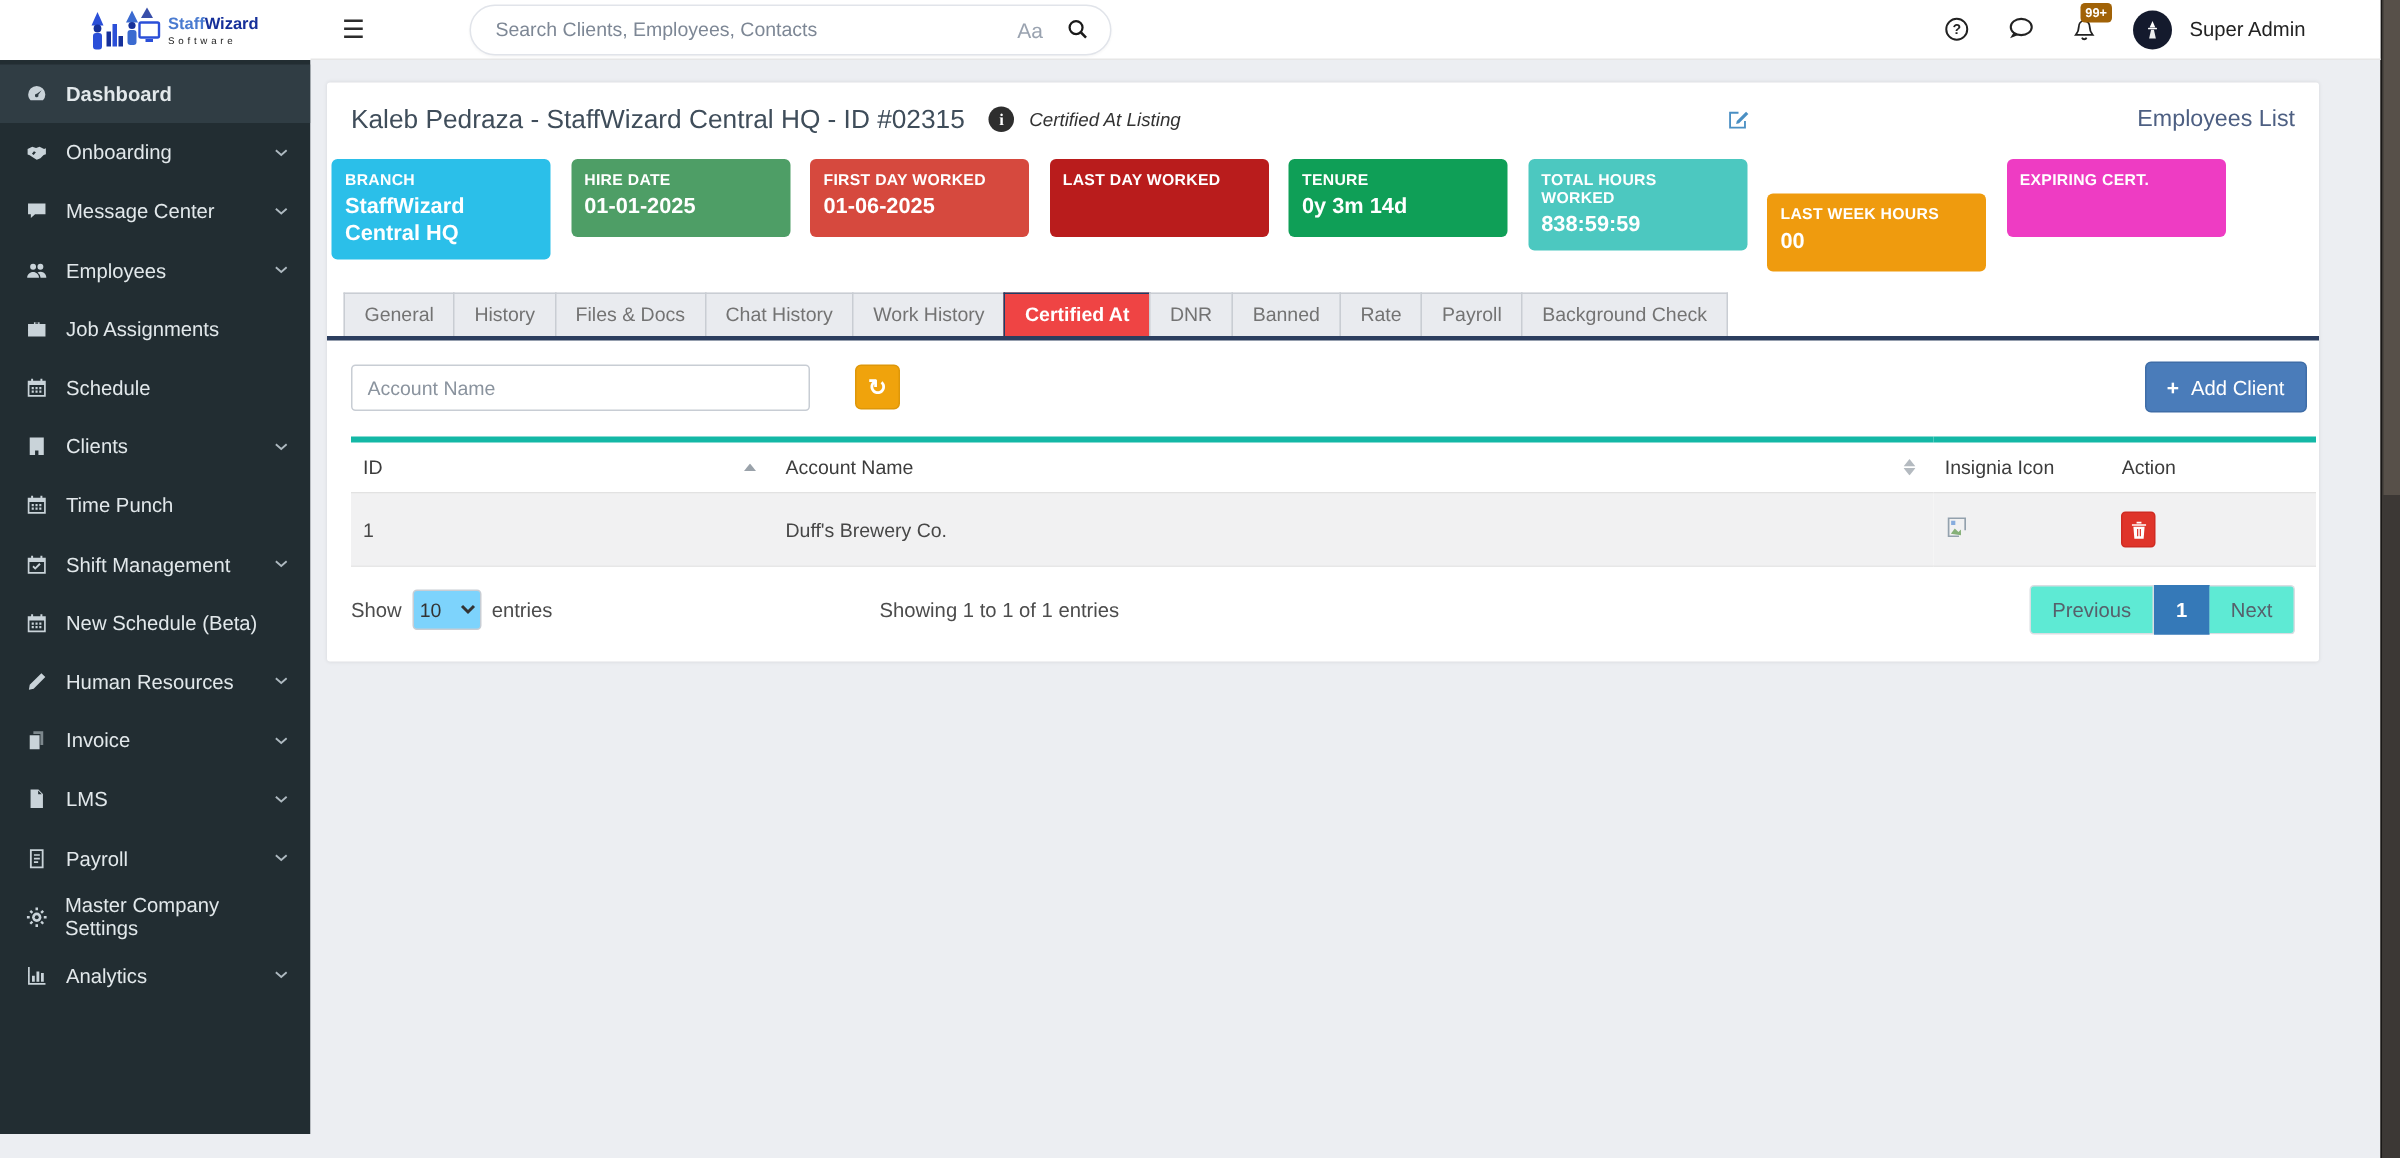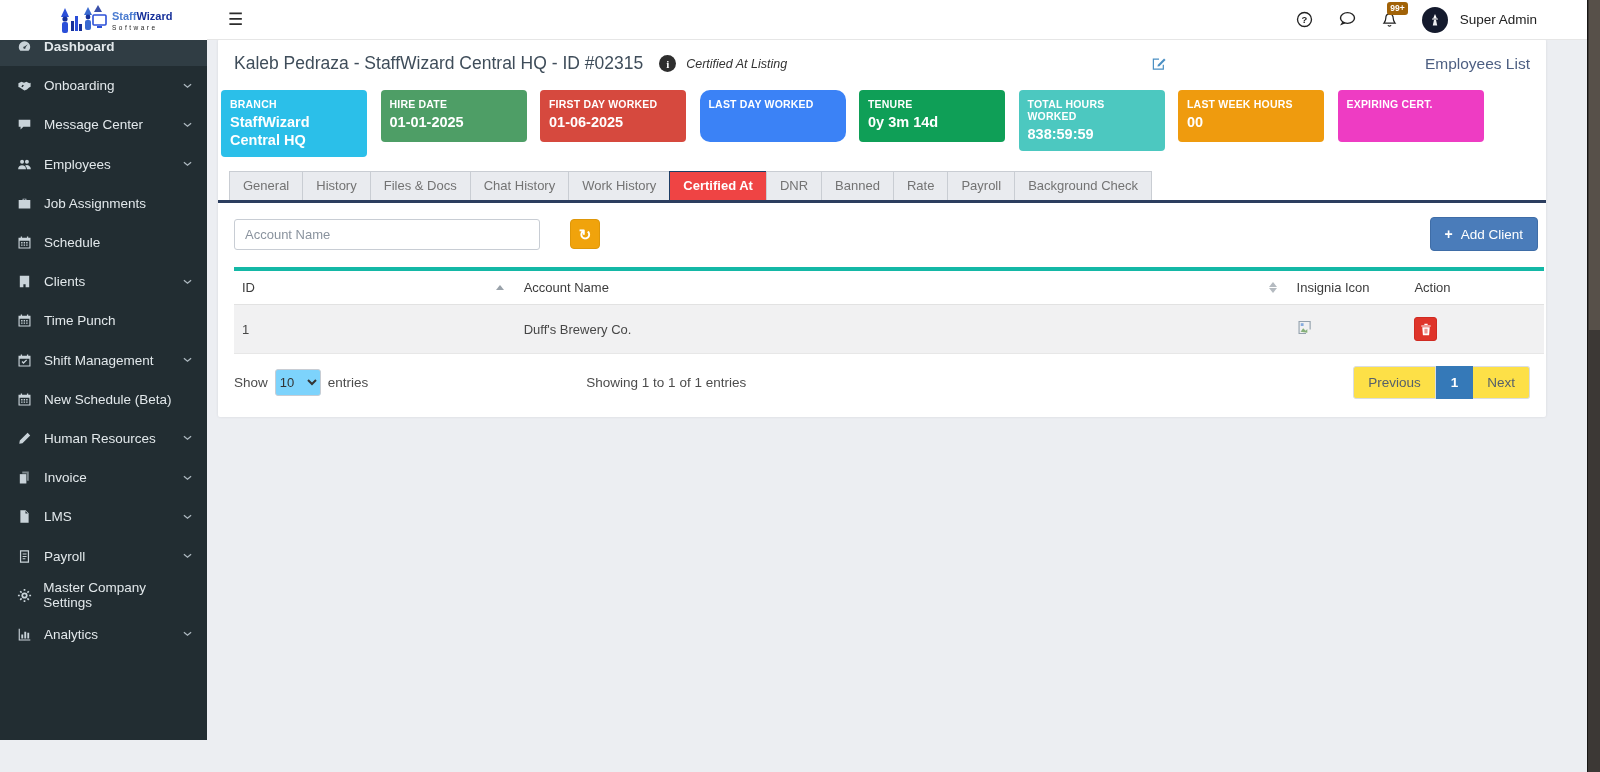--- a/index.html
+++ b/index.html
@@ -19,21 +19,21 @@
   .search-input::placeholder { color:#7d8795; }
   .aa-toggle { color:#9aa3b0; font-size:14px; margin-right:16px; cursor:pointer; }
   .search-btn { background:none; border:none; cursor:pointer; display:flex; align-items:center; }
   .top-right { margin-left:auto; display:flex; align-items:center; padding-right:50px; gap:24px; }
   .icon-btn { background:none; border:none; cursor:pointer; position:relative; display:flex; align-items:center; }
   .badge { position:absolute; top:-9px; left:6px; background:#a16207; color:#fff; font-size:8.5px; font-weight:bold; padding:1.5px 3.5px; border-radius:3px; }
   .avatar { width:26px; height:26px; border-radius:50%; background:#141a2d; display:flex; align-items:center; justify-content:center; cursor:pointer; }
   .user-name { font-size:13.5px; color:#222; margin-left:-12px; cursor:pointer; }
 
   
-  .app-row { position:absolute; top:24px; left:0; width:1587px; display:flex; }
+  .app-row { position:absolute; top:40px; left:0; width:1587px; display:flex; }
   .sidebar { width:207px; height:716px; background:#222d32; padding-top:3px; flex:0 0 auto; }
   .side-item { height:39.2px; display:flex; align-items:center; gap:11px; padding:0 15px 0 17px; color:#e2e8eb; font-size:13.5px; cursor:pointer; }
   .side-item.active { background:#303d44; font-weight:bold; }
   .s-icon { width:16px; height:16px; color:#c9d3d9; display:flex; align-items:center; }
   .s-icon svg { width:15px; height:15px; }
   .chev { margin-left:auto; display:flex; }
 
   .main { flex:1; height:732px; background:#eceef2; padding:15px 41px 0 11px; }
   .content-card { background:#fff; border-radius:2px; box-shadow:0 0 3px rgba(0,0,0,.09); padding-bottom:14px; }
 
@@ -71,21 +71,21 @@
   .th-inner { display:flex; align-items:center; }
   .sort-ic { margin-left:auto; display:flex; flex-direction:column; gap:1px; padding-right:4px; }
   .data-table td { font-size:13px; color:#474747; padding:12px 8px; background:#f1f1f2; border-bottom:1px solid #e7e7e7; }
   .trash-btn { width:23px; height:24px; background:#df342a; border:1px solid #cf2b22; border-radius:3px; cursor:pointer; display:flex; align-items:center; justify-content:center; padding:0; }
 
   
   .table-footer { display:flex; align-items:center; padding:12px 10px 4px 16px; font-size:13.5px; color:#4c4c4c; }
   .page-size-select { margin:0 7px; width:46px; height:27px; border:1px solid #c8cdd4; border-radius:3px; font-size:13px; color:#333; background:#7dd3fc; font-family:"Liberation Sans",sans-serif; }
   .showing-text { margin-left:218px; }
   .pagination { margin-left:auto; margin-right:6px; display:flex; }
-  .page-btn { border:1px solid #d9dde2; background:#fde047; color:#56606b; font-size:13.5px; padding:8px 14px; cursor:pointer; }
+  .page-btn { border:1px solid #d9dde2; background:#5eead4; color:#56606b; font-size:13.5px; padding:8px 14px; cursor:pointer; }
   .page-btn.prev { border-radius:3px 0 0 3px; }
   .page-btn.next { border-radius:0 3px 3px 0; border-left:none; }
   .page-btn.current { background:#3579b8; border-color:#3579b8; color:#fff; font-weight:bold; }
 
   
   .scrollbar { position:absolute; top:0; right:0; width:13px; height:772px; background:#3c3835; border-left:1px solid #191715; }
   .scroll-thumb { position:absolute; top:0; left:1px; width:11px; height:330px; background:#575049; }
 </style>
 </head>
 <body>
@@ -107,20 +107,30 @@
       <path d="M42 2 46 9h-8z" fill="#16309a" opacity=".85"></path>
     </svg>
     <div class="logo-text">
       <div><span class="lt1">Staff</span><span class="lt2">Wizard</span></div>
       <div class="lt3">Software</div>
     </div>
   </div>
 
   <button class="hamburger">☰</button>
 
+  <div class="search-pill">
+    <input class="search-input" type="text" placeholder="Search Clients, Employees, Contacts" style="">
+    <span class="aa-toggle">Aa</span>
+    <button class="search-btn">
+      <svg width="15" height="15" viewBox="0 0 16 16">
+          <circle cx="6.8" cy="6.8" r="4.6" fill="none" stroke="#1a1a1a" stroke-width="1.6"></circle>
+          <path d="m10.3 10.3 3.6 3.6" stroke="#1a1a1a" stroke-width="1.8"></path>
+        </svg>
+    </button>
+  </div>
 
   <div class="top-right">
     <button class="icon-btn">
       <svg width="17" height="17" viewBox="0 0 18 18">
           <circle cx="9" cy="9" r="7.4" fill="none" stroke="#222" stroke-width="1.4"></circle>
           <text x="9" y="12.6" text-anchor="middle" font-size="10" font-weight="bold" fill="#222" font-family="Liberation Sans,sans-serif">?</text>
         </svg>
     </button>
     <button class="icon-btn">
       <svg width="20" height="17" viewBox="0 0 20 17">
@@ -357,32 +367,32 @@
             <div class="stat-value">StaffWizard Central HQ</div>
           </div>
           <div class="stat-card" style="background: rgb(78, 158, 102);">
             <div class="stat-label">HIRE DATE</div>
             <div class="stat-value">01-01-2025</div>
           </div>
           <div class="stat-card" style="background: rgb(214, 73, 62);">
             <div class="stat-label">FIRST DAY WORKED</div>
             <div class="stat-value">01-06-2025</div>
           </div>
-          <div class="stat-card" style="background: #3b82f6; border-radius: 10px;">
+          <div class="stat-card" style="background: #b91c1c;">
             <div class="stat-label">LAST DAY WORKED</div>
           </div>
           <div class="stat-card" style="background: rgb(15, 159, 87);">
             <div class="stat-label">TENURE</div>
             <div class="stat-value">0y 3m 14d</div>
           </div>
           <div class="stat-card" style="background: rgb(76, 200, 192);">
             <div class="stat-label">TOTAL HOURS WORKED</div>
             <div class="stat-value">838:59:59</div>
           </div>
-          <div class="stat-card" style="background: rgb(239, 155, 14);">
+          <div class="stat-card" style="background: rgb(239, 155, 14); margin-top: 23px;">
             <div class="stat-label">LAST WEEK HOURS</div>
             <div class="stat-value">00</div>
           </div>
           <div class="stat-card" style="background: rgb(238, 60, 195);">
             <div class="stat-label">EXPIRING CERT.</div>
           </div>
         </div>
 
       <div class="tabs-row">
           <div class="tab">General</div>

